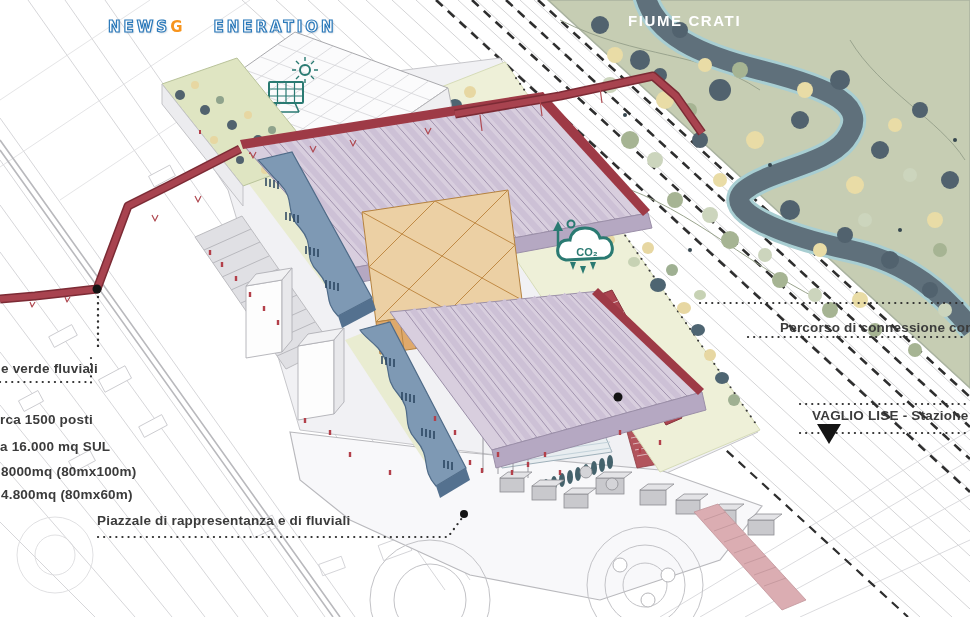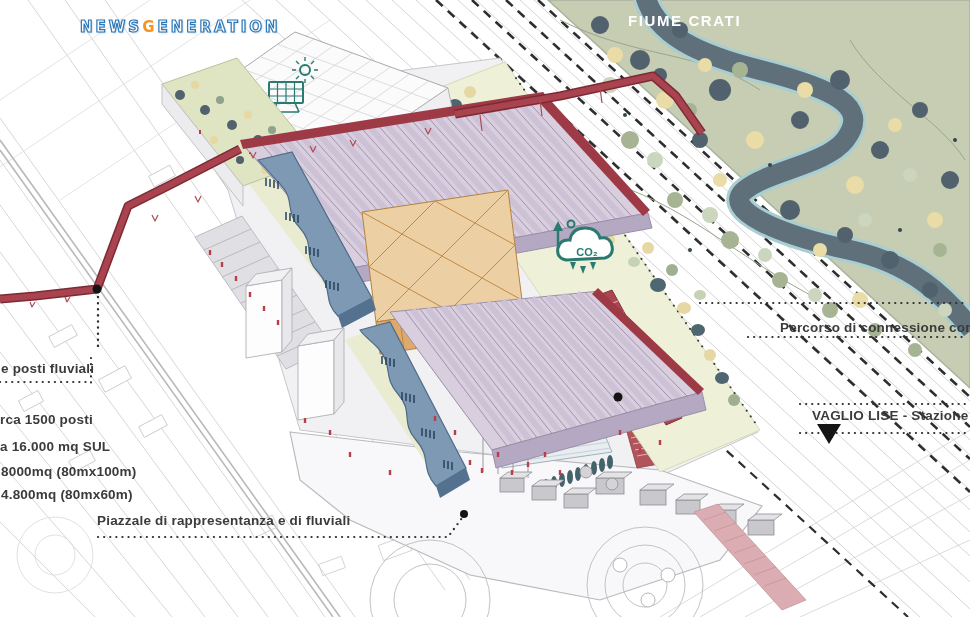--- a/index.html
+++ b/index.html
@@ -11,21 +11,21 @@
   .lbl.white{color:#ffffff;font-size:15px;letter-spacing:1.6px;}
   .logo{position:absolute;left:22px;top:24px;line-height:1;}
   .logo .l1{font-family:"DejaVu Sans",sans-serif;font-weight:bold;font-size:45px;letter-spacing:-2px;
             text-shadow:2px 2px 0 #fff,-2px 2px 0 #fff,2px -2px 0 #fff,-2px -2px 0 #fff,0 3px 0 #fff,
                         3px 4px 3px rgba(60,60,60,.35);}
   .logo .orange{color:#f7941d;}
   .logo .blue{color:#2272b9;}
   .logo .l2{font-family:"DejaVu Sans",sans-serif;font-weight:bold;font-size:15px;letter-spacing:3px;
             margin-top:-4px;padding-left:58px;}
   .logo .outline{color:#ffffff;-webkit-text-stroke:1.2px #2b79ba;
-                 text-shadow:1px 1px 2px rgba(80,110,140,.4);}
+                 text-shadow:1px 1px 2px rgba(80,110,140,.4);margin-left:28px;}
   .logo .gsolid{color:#f7941d;-webkit-text-stroke:0;}
 </style>
 </head>
 <body>
 
 <div class="stage">
 
 <svg width="970" height="617" viewBox="0 0 970 617">
 
   <g stroke="#cbcbcf" stroke-width="0.8" fill="none">
@@ -417,21 +417,21 @@
   <g fill="#141414">
     <circle cx="464" cy="514" r="4"></circle>
     <circle cx="618" cy="397" r="4.5"></circle>
   </g>
   <polygon points="817,424 841,424 829,444" fill="#151515"></polygon>
 </svg>
 
 <div class="lbl white" style="left:628px;top:12px;">FIUME CRATI</div>
 <div class="lbl" style="left:780px;top:320px;">Percorso di connessione con la s</div>
 <div class="lbl" style="left:812px;top:408px;">VAGLIO LISE - Stazione FS</div>
-<div class="lbl" style="left:1px;top:361px;">e posti fluviali</div>
+<div class="lbl" style="left:1px;top:361px;">e verde fluviali</div>
 <div class="lbl" style="left:0px;top:412px;">rca 1500 posti</div>
 <div class="lbl" style="left:0px;top:439px;">a 16.000 mq SUL</div>
 <div class="lbl" style="left:1px;top:464px;">8000mq (80mx100m)</div>
 <div class="lbl" style="left:1px;top:487px;">4.800mq (80mx60m)</div>
 <div class="lbl" style="left:97px;top:513px;">Piazzale di rappresentanza e di fluviali</div>
 
 <div class="logo">
   <div class="l2"><span class="outline">NEWS</span><span class="gsolid">G</span><span class="outline">ENERATION</span></div>
 </div>
 

